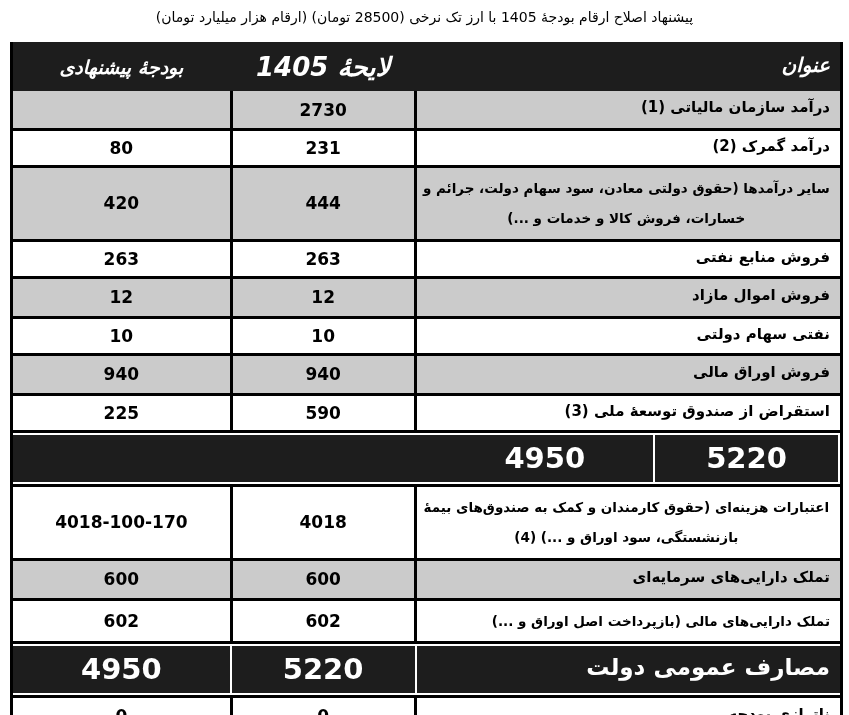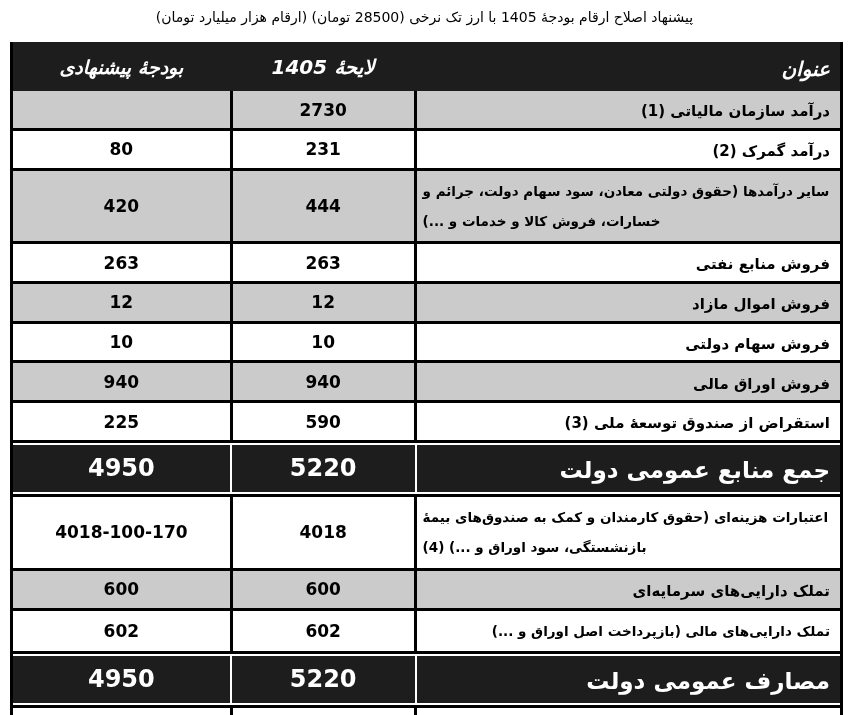--- a/index.html
+++ b/index.html
@@ -46,22 +46,22 @@
   .cell {
     display: flex;
     align-items: center;
     box-sizing: border-box;
     font-weight: bold;
     color: #000;
   }
   .cell-label {
     width: 51.2%;
     justify-content: flex-start;
-    text-align: left;
-    padding: 8px 10px 3px 6px;
+    text-align: center;
+    padding: 0 10px 3px 6px;
     font-size: 15px;
     line-height: 1.7;
   }
   .cell-bill {
     width: 22.6%;
     justify-content: center;
     text-align: center;
     border-left: 3px solid #000;
     border-right: 3px solid #000;
     font-size: 17px;
@@ -76,34 +76,34 @@
   }
   
   .thead {
     background: #1d1d1d;
     color: #fff;
     min-height: 49px;
     border-bottom: none;
   }
   .thead .cell { color: #fff; font-style: italic; }
   .thead .cell-label { font-size: 20px; }
-  .thead .cell-bill { font-size: 20px; border-color: #1d1d1d; direction: rtl; }
+  .thead .cell-bill { font-size: 26px; border-color: #1d1d1d; direction: rtl; }
   .thead .cell-proposed { font-size: 19px; direction: rtl; }
   
   .shade-white { background: #ffffff; min-height: 37px; }
   .shade-gray  { background: #cbcbcb; min-height: 40px; }
   .shade-dark {
     background: #1d1d1d;
     min-height: 54px;
     box-shadow: inset 0 2px 0 #ffffff, inset 0 -2px 0 #ffffff;
   }
   .shade-dark .cell { color: #fff; }
   .shade-dark .cell-label { font-size: 23px; }
   .shade-dark .cell-bill,
-  .shade-dark .cell-proposed { font-size: 24px; }
+  .shade-dark .cell-proposed { font-size: 29px; }
   .shade-dark .cell-bill { border-left-color: #fff; border-right-color: #fff; border-left-width: 2px; border-right-width: 2px; }
   .small-label .cell-label {
     font-size: 13.5px;
     line-height: 2.25;
     padding-top: 5px;
     padding-bottom: 5px;
   }
 </style>
 </head>
 <body>
@@ -142,39 +142,38 @@
     <div class="cell cell-proposed">263</div>
   </div>
 
   <div class="trow row shade-gray">
     <div class="cell cell-label">فروش اموال مازاد</div>
     <div class="cell cell-bill">12</div>
     <div class="cell cell-proposed">12</div>
   </div>
 
   <div class="trow row shade-white">
-    <div class="cell cell-label">فروش سهام دولتی</div>
+    <div class="cell cell-label">نفتی سهام دولتی</div>
     <div class="cell cell-bill">10</div>
     <div class="cell cell-proposed">10</div>
   </div>
 
   <div class="trow row shade-gray">
     <div class="cell cell-label">فروش اوراق مالی</div>
     <div class="cell cell-bill">940</div>
     <div class="cell cell-proposed">940</div>
   </div>
 
   <div class="trow row shade-white">
     <div class="cell cell-label">استقراض از صندوق توسعۀ ملی (3)</div>
     <div class="cell cell-bill">590</div>
     <div class="cell cell-proposed">225</div>
   </div>
 
   <div class="trow row shade-dark">
-    <div class="cell cell-label">جمع منابع عمومی دولت</div>
     <div class="cell cell-bill">5220</div>
     <div class="cell cell-proposed">4950</div>
   </div>
 
   <div class="trow row shade-white small-label">
     <div class="cell cell-label">اعتبارات هزینه‌ای (حقوق کارمندان و کمک به صندوق‌های بیمۀ بازنشستگی، سود اوراق و ...) (4)</div>
     <div class="cell cell-bill">4018</div>
     <div class="cell cell-proposed">4018-100-170</div>
   </div>
 

